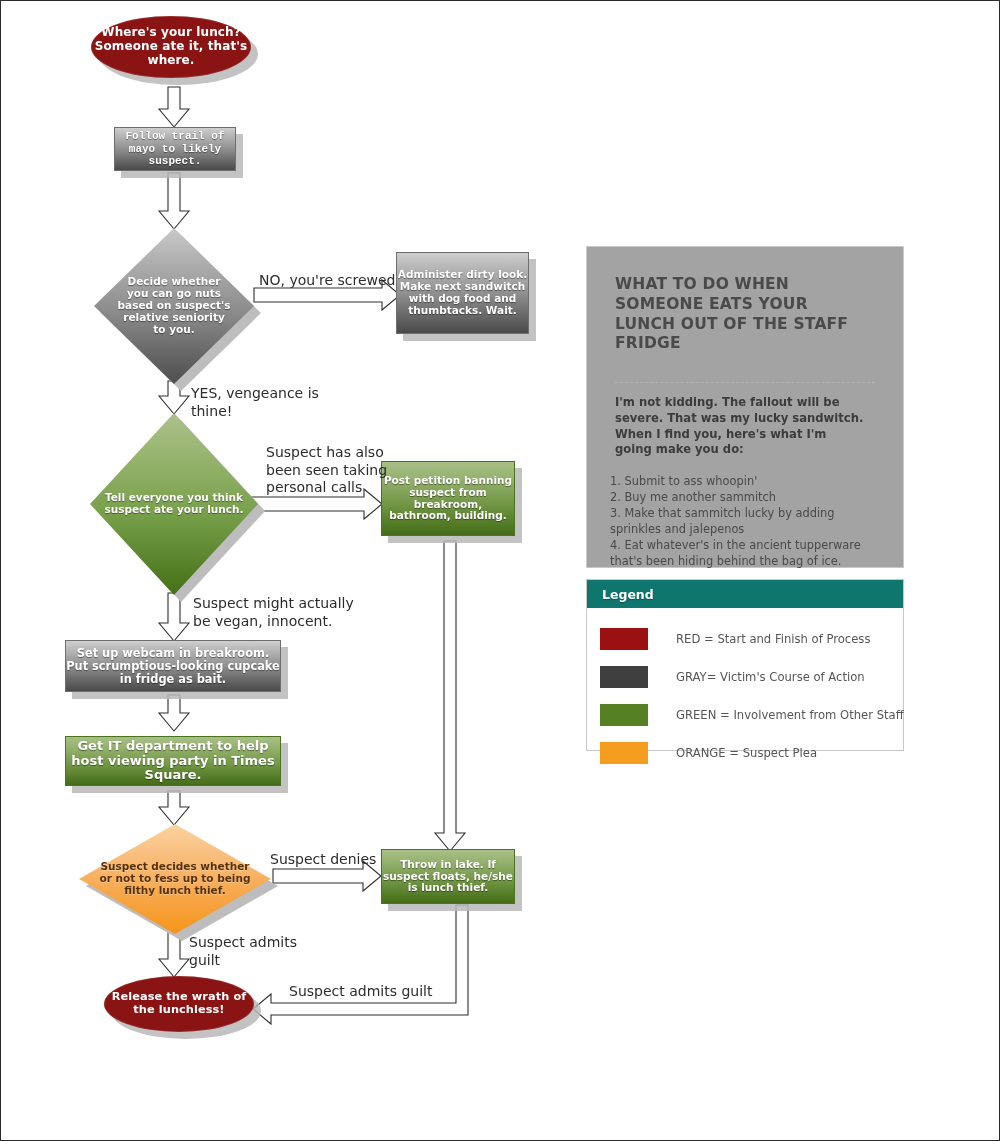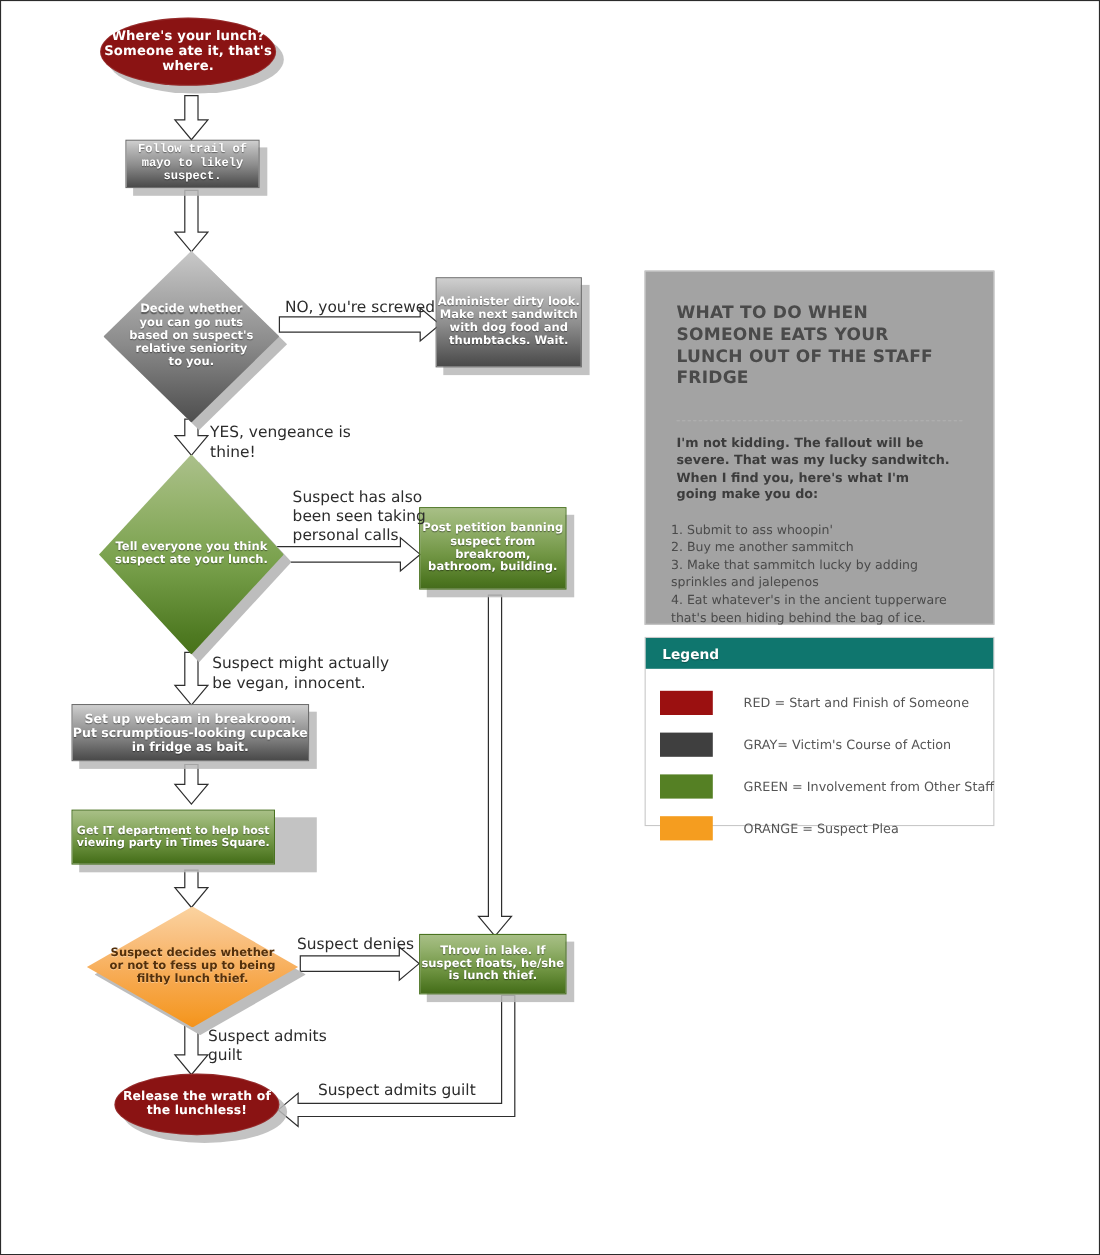--- a/index.html
+++ b/index.html
@@ -157,21 +157,21 @@
   </div>
 
   <div class="shadow" style="left:71px;top:646px;width:216px;height:52px;"></div>
   <div class="node box gray" style="left:64px;top:639px;width:216px;height:52px;font-size:11.4px;">
     <div class="txt">Set up webcam in breakroom.
 Put scrumptious-looking
 cupcake in fridge as bait.</div>
   </div>
 
   <div class="shadow" style="left:71px;top:742px;width:216px;height:50px;"></div>
-  <div class="node box green" style="left:64px;top:735px;width:185px;height:50px;font-size:10px;">
+  <div class="node box green" style="left:64px;top:735px;width:216px;height:50px;font-size:13px;">
     <div class="txt">Get IT department to help host
 viewing party in Times Square.</div>
   </div>
 
   <div class="diamond orange" style="left:78px;top:823px;width:192px;height:110px;">
     <div class="shadow-shape" style="transform:translate(7px,7px);"></div>
     <div class="shape orange"></div>
     <div class="dlabel" style="font-size:10.5px;white-space:pre-line;">Suspect decides whether
 or not to fess up to being
 filthy lunch thief.</div>
@@ -216,21 +216,21 @@
 sprinkles and jalepenos
 4. Eat whatever's in the ancient tupperware
 that's been hiding behind the bag of ice.</div>
   </div>
 
   <div class="panel" id="legend-panel" style="left:585px;top:578px;width:318px;height:172px;">
     <div id="legend-head" style="height:28px;">Legend</div>
     <div style="padding:20px 0 0 13px;">
       <div class="legend-row" style="margin-bottom:16px;">
         <div class="legend-sw" style="background: rgb(155, 16, 16);"></div>
-        <div class="legend-tx">RED = Start and Finish of Someone</div>
+        <div class="legend-tx">RED = Start and Finish of Process</div>
       </div>
       <div class="legend-row" style="margin-bottom:16px;">
         <div class="legend-sw" style="background: rgb(63, 63, 63);"></div>
         <div class="legend-tx">GRAY= Victim's Course of Action</div>
       </div>
       <div class="legend-row" style="margin-bottom:16px;">
         <div class="legend-sw" style="background: rgb(85, 128, 36);"></div>
         <div class="legend-tx">GREEN = Involvement from Other Staff</div>
       </div>
       <div class="legend-row">

